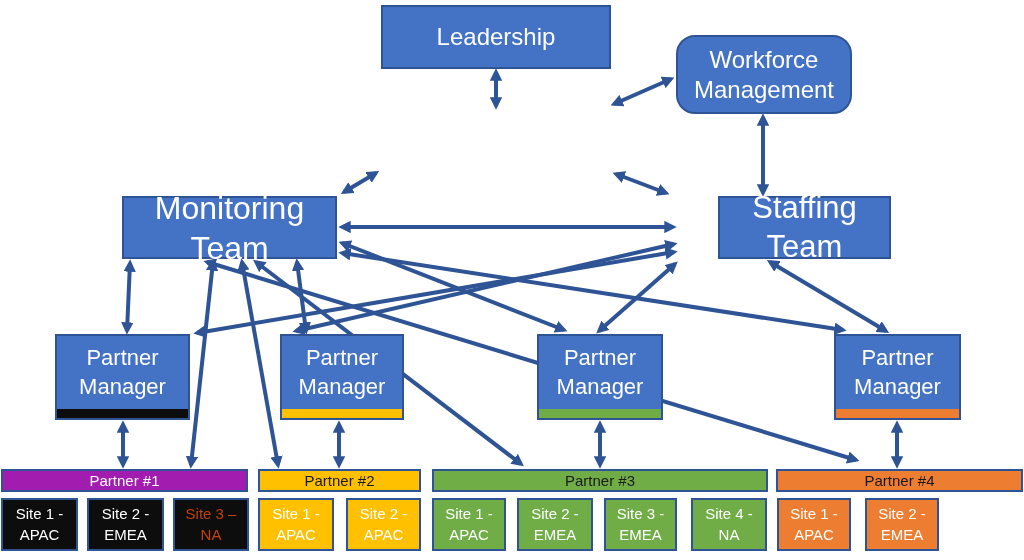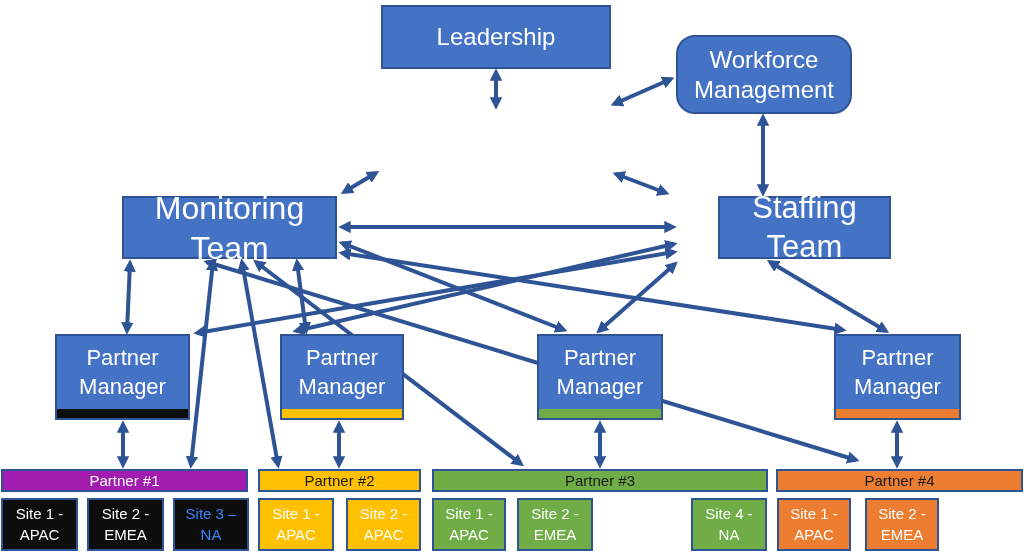--- a/index.html
+++ b/index.html
@@ -116,21 +116,22 @@
     <div class="pm-strip" style="background: rgb(237, 125, 49);"></div>
   </div>
 
   <div class="partner-bar" style="left: 1px; top: 469px; width: 247px; height: 23px; background: #a21caf; color: rgb(255, 255, 255);">Partner #1</div>
   <div class="partner-bar" style="left: 258px; top: 469px; width: 163px; height: 23px; background: rgb(255, 192, 0); color: rgb(26, 26, 26);">Partner #2</div>
   <div class="partner-bar" style="left: 432px; top: 469px; width: 336px; height: 23px; background: rgb(112, 173, 71); color: rgb(26, 26, 26);">Partner #3</div>
   <div class="partner-bar" style="left: 776px; top: 469px; width: 247px; height: 23px; background: rgb(237, 125, 49); color: rgb(26, 26, 26);">Partner #4</div>
 
 <div class="site-box" style="left: 1px; top: 498px; width: 77px; height: 53px; background: rgb(13, 13, 13); color: rgb(255, 255, 255);">Site 1 - APAC</div>
     <div class="site-box" style="left: 87px; top: 498px; width: 77px; height: 53px; background: rgb(13, 13, 13); color: rgb(255, 255, 255);">Site 2 - EMEA</div>
-    <div class="site-box" style="left: 173px; top: 498px; width: 76px; height: 53px; background: rgb(13, 13, 13); color: #3b82f6;">Site 3 – NA</div>
+    <div class="site-box" style="left: 173px; top: 498px; width: 76px; height: 53px; background: rgb(13, 13, 13); color: #c2410c;">Site 3 – NA</div>
     <div class="site-box" style="left: 258px; top: 498px; width: 76px; height: 53px; background: rgb(255, 192, 0); color: rgb(255, 255, 255);">Site 1 - APAC</div>
     <div class="site-box" style="left: 346px; top: 498px; width: 75px; height: 53px; background: rgb(255, 192, 0); color: rgb(255, 255, 255);">Site 2 - APAC</div>
     <div class="site-box" style="left: 432px; top: 498px; width: 74px; height: 53px; background: rgb(112, 173, 71); color: rgb(255, 255, 255);">Site 1 - APAC</div>
     <div class="site-box" style="left: 517px; top: 498px; width: 76px; height: 53px; background: rgb(112, 173, 71); color: rgb(255, 255, 255);">Site 2 - EMEA</div>
+    <div class="site-box" style="left: 604px; top: 498px; width: 73px; height: 53px; background: rgb(112, 173, 71); color: rgb(255, 255, 255);">Site 3 - EMEA</div>
     <div class="site-box" style="left: 691px; top: 498px; width: 76px; height: 53px; background: rgb(112, 173, 71); color: rgb(255, 255, 255);">Site 4 - NA</div>
     <div class="site-box" style="left: 777px; top: 498px; width: 74px; height: 53px; background: rgb(237, 125, 49); color: rgb(255, 255, 255);">Site 1 - APAC</div>
     <div class="site-box" style="left: 865px; top: 498px; width: 74px; height: 53px; background: rgb(237, 125, 49); color: rgb(255, 255, 255);">Site 2 - EMEA</div>
   </div>
 
 </body></html>

